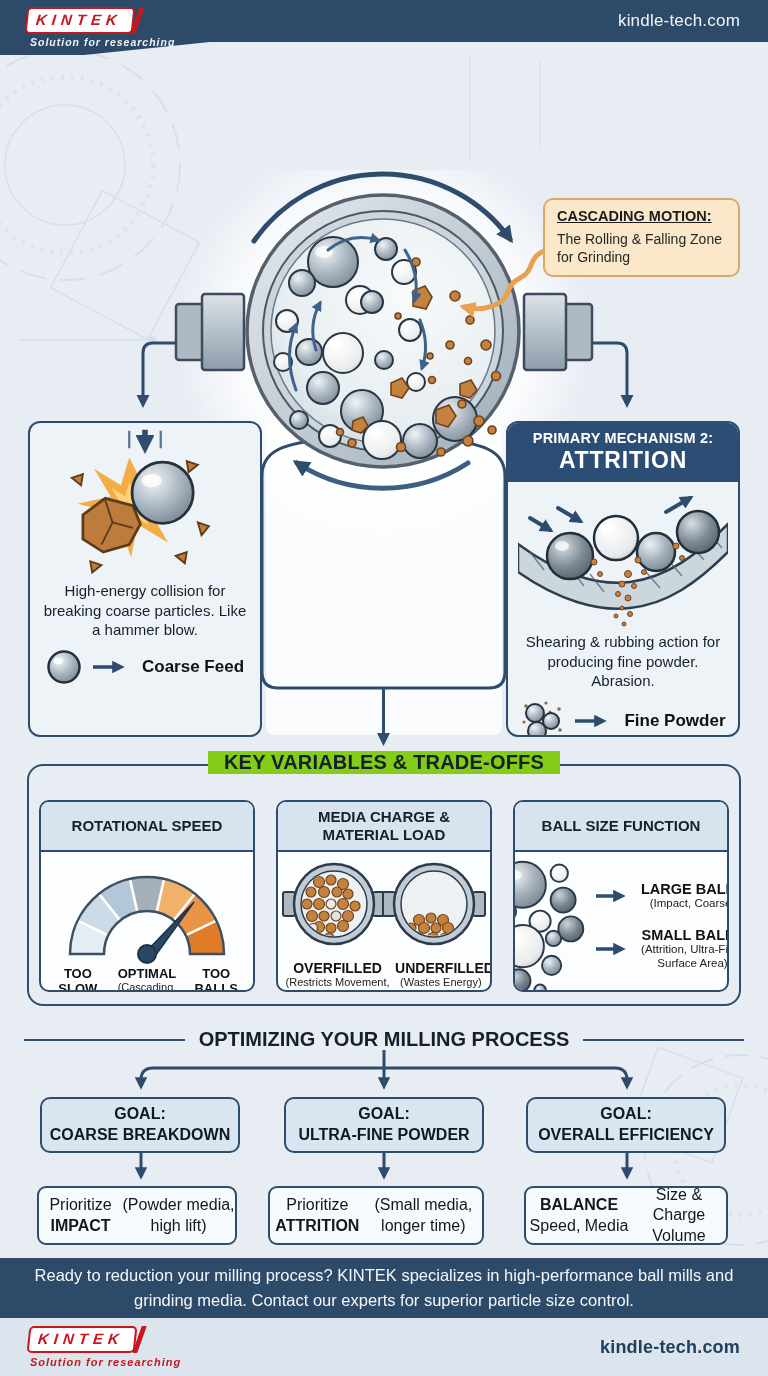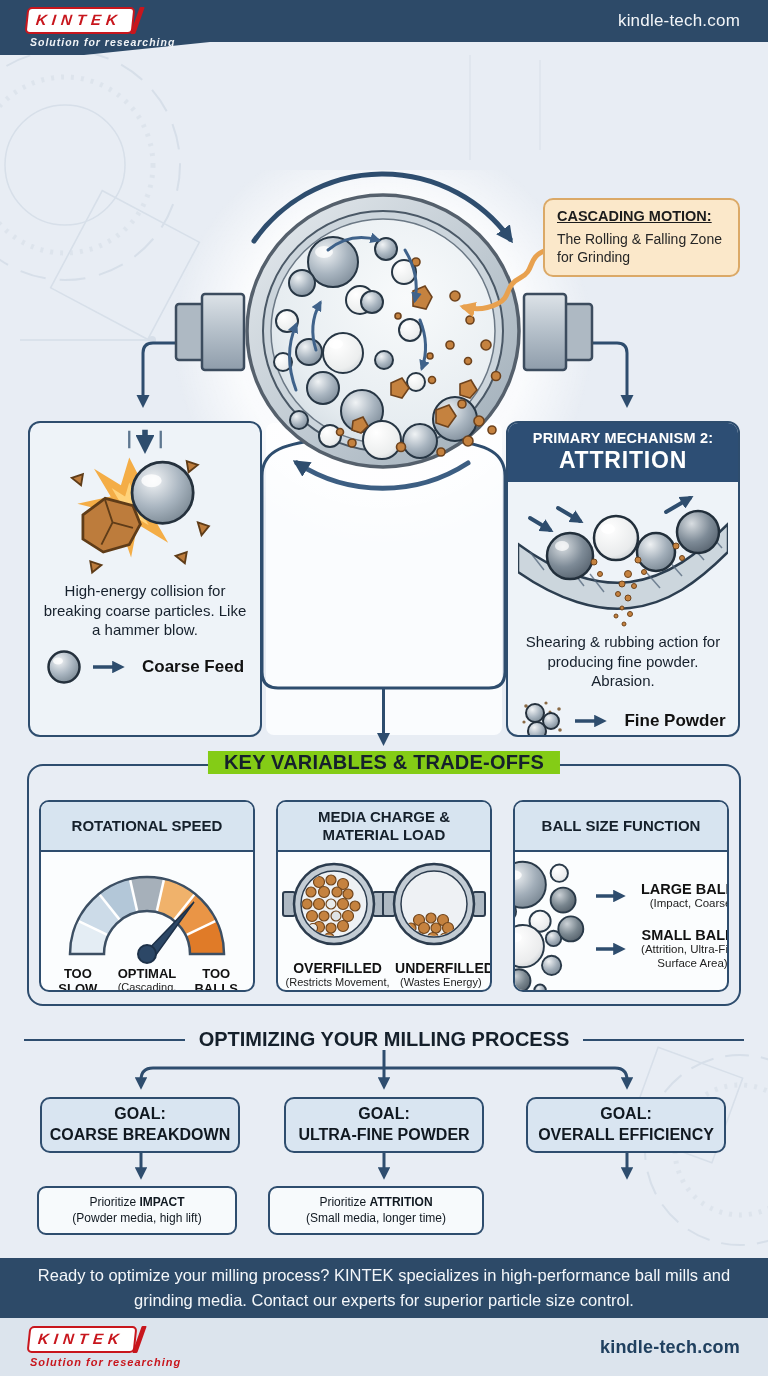--- a/index.html
+++ b/index.html
@@ -66,23 +66,23 @@
   .bsz-txt .ls{font-size:11.5px;}
 
   
   .opt-title{left:0;top:1028px;width:768px;display:flex;align-items:center;gap:14px;}
   .opt-title .line{flex:1;border-top:2.5px solid #2e4d6e;}
   .opt-title .line.l{margin-left:24px;} .opt-title .line.r{margin-right:24px;}
   .opt-title .t{font-size:20px;font-weight:800;color:#15202b;white-space:nowrap;}
   .goal{background:#d9e5f1;border:2px solid #2e4d6e;border-radius:10px;height:56px;display:flex;
     flex-direction:column;align-items:center;justify-content:center;box-sizing:border-box;
     font-weight:800;color:#101820;font-size:16px;line-height:1.3;text-align:center;}
-  .res{background:#f7fafc;border:2px solid #2e4d6e;border-radius:9px;height:49px;display:flex;
-    flex-direction:column;align-items:center;justify-content:center;box-sizing:border-box;
-    color:#101820;font-size:12px;line-height:1.28;text-align:center;}
+  .res{background:#f7fafc;border:2px solid #2e4d6e;border-radius:9px;height:59px;display:flex;
+    flex-direction:row;align-items:center;justify-content:center;box-sizing:border-box;
+    color:#101820;font-size:16px;line-height:1.28;text-align:center;}
   .res b{font-weight:800;}
 
   .cta{left:0;top:1258px;width:768px;height:60px;background:#2d4a68;color:#f4f7fa;display:flex;
     align-items:center;justify-content:center;text-align:center;font-size:16.5px;line-height:1.5;}
   .cta span{display:inline-block;max-width:700px;}
 
   .footer{left:0;top:1318px;width:768px;height:58px;background:#dce4ed;}
   .tagline.ftr{color:#c8161d;left:30px;top:38px;font-weight:700;font-size:11px;}
   .site.ftr{color:#20405f;font-weight:700;right:28px;top:19px;font-size:18px;}
   svg{display:block;}
@@ -649,23 +649,27 @@
   </svg>
 
   <div class="abs res" style="left:37px;top:1186px;width:200px;">
     <div><span>Prioritize </span><b>IMPACT</b><span></span></div>
     <div>(Powder media, high lift)</div>
   </div>
   <div class="abs res" style="left:268px;top:1186px;width:216px;">
     <div><span>Prioritize </span><b>ATTRITION</b><span></span></div>
     <div>(Small media, longer time)</div>
   </div>
+  <div class="abs res" style="left:524px;top:1186px;width:204px;">
+    <div><span></span><b>BALANCE</b><span> Speed, Media</span></div>
+    <div>Size &amp; Charge Volume</div>
+  </div>
 
   <div class="abs cta">
-      <span>Ready to optimize your milling process? KINTEK specializes in high-performance ball mills and grinding media. Contact our experts for superior particle size control.</span>
+      <span>Ready to reduction your milling process? KINTEK specializes in high-performance ball mills and grinding media. Contact our experts for superior particle size control.</span>
     </div>
 
   <div class="abs footer">
     <div class="abs" style="left:28px;top:8px;">
       <span class="logo"><span class="lt">KINTEK</span></span>
     </div>
     <div class="abs tagline ftr">Solution for researching</div>
     <div class="abs site ftr">kindle-tech.com</div>
   </div>
 

